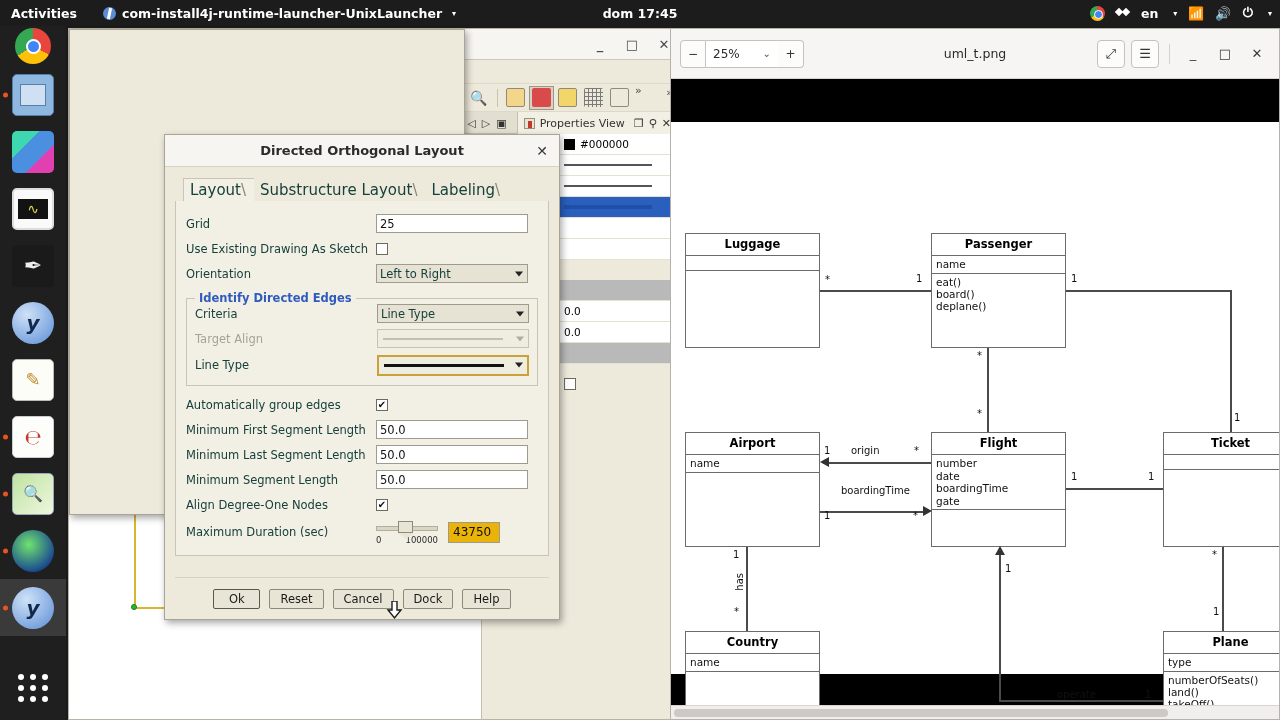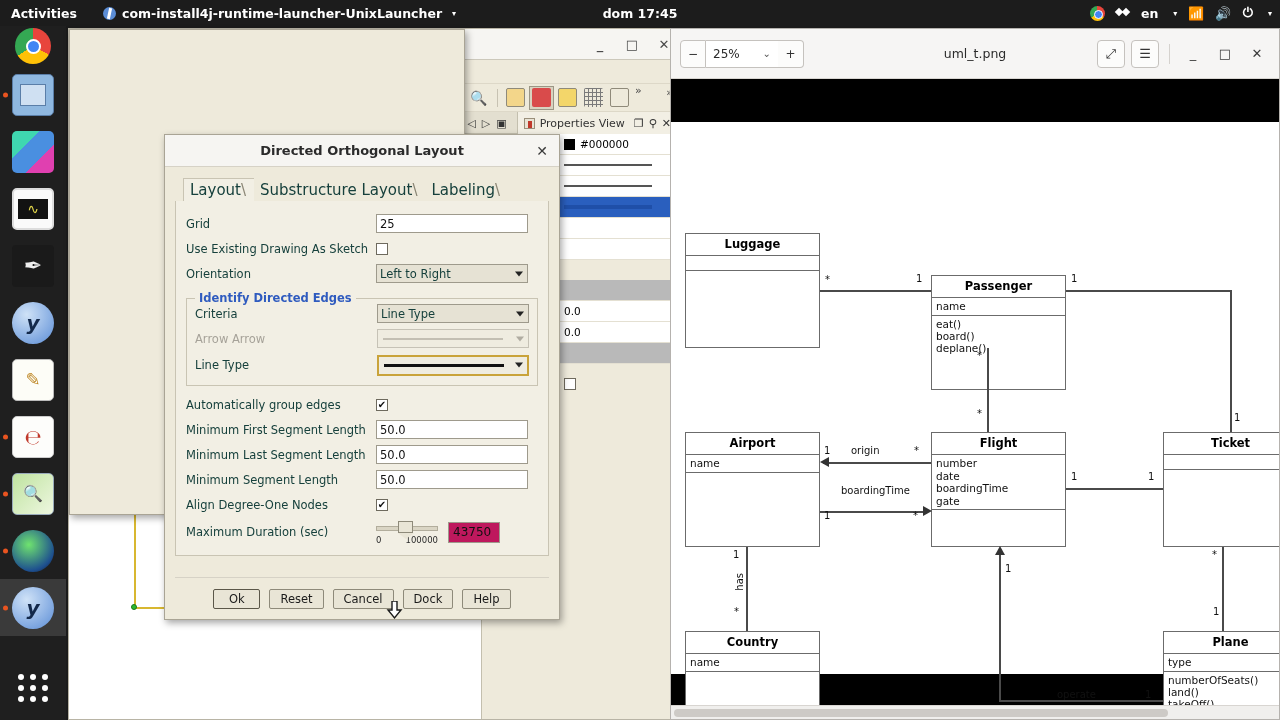--- a/index.html
+++ b/index.html
@@ -257,21 +257,21 @@
   .slider .knob {
     position:absolute; left:22px; top:2px; width:15px; height:12px; background:#e9e5d6;
     border:1px solid #8e8a7a;
   }
   .slider .knob::after {
     content:""; position:absolute; left:-1px; top:11px;
     border-left:8px solid transparent; border-right:8px solid transparent; border-top:6px solid #e9e5d6;
   }
   .sticks { display:flex; justify-content:space-between; width:62px; font-size:8.5px; color:#2b2b2b; margin-top:-4px;}
   .num {
-    width: 52px; height: 21px; border: 1px solid #9e9a8c; background:#be185d;
+    width: 52px; height: 21px; border: 1px solid #9e9a8c; background:#eab308;
     display:flex; align-items:center; padding-left:4px; font-size: 12px; color:#111;
   }
   #dlg-buttons {
     position: absolute; left: 0; right: 0; bottom: 10px;
     display: flex; justify-content: center; gap: 9px;
     border-top: 1px solid #d6d2c6; padding-top: 11px; margin: 0 10px;
   }
   .dbtn {
     min-width: 47px; height: 20px; background: #e9e5d6; border: 1px solid #8e8a7a;
     border-radius: 2px; font-size: 11.5px; color: #1a1a1a;
@@ -715,21 +715,21 @@
         <div class="frow">
           <span class="lbl" style="width:182px;">Criteria</span>
           <div class="combo">
             <span>Line Type</span>
             <span class="arr"></span>
           </div>
         </div>
 
 
         <div class="frow">
-          <span class="lbl dis" style="width:182px;">Arrow Arrow</span>
+          <span class="lbl dis" style="width:182px;">Target Align</span>
           <div class="combo dis">
             <span class="lineimg"></span>
             <span class="arr"></span>
           </div>
         </div>
 
         <div class="frow" style="height:28px;">
           <span class="lbl" style="width:182px;">Line Type</span>
           <div class="combo hl" style="height:21px;">
             <span class="lineimg"></span>
@@ -819,21 +819,21 @@
 
     <div id="v-stage">
       <div id="v-white">
 
         <div class="uml" style="left:14px;top:111px;width:135px;height:115px;">
           <div class="name">Luggage</div>
           <div class="attrs"></div>
           <div class="ops" style="height:55px;"></div>
         </div>
 
-        <div class="uml" style="left:260px;top:111px;width:135px;height:115px;margin-top:42px;">
+        <div class="uml" style="left:260px;top:111px;width:135px;height:115px;">
           <div class="name">Passenger</div>
           <div class="attrs"><span>name</span></div>
           <div class="ops">
             <div>eat()</div>
             <div>board()</div>
             <div>deplane()</div>
           </div>
         </div>
 
         <div class="uml" style="left:14px;top:310px;width:135px;height:115px;">

